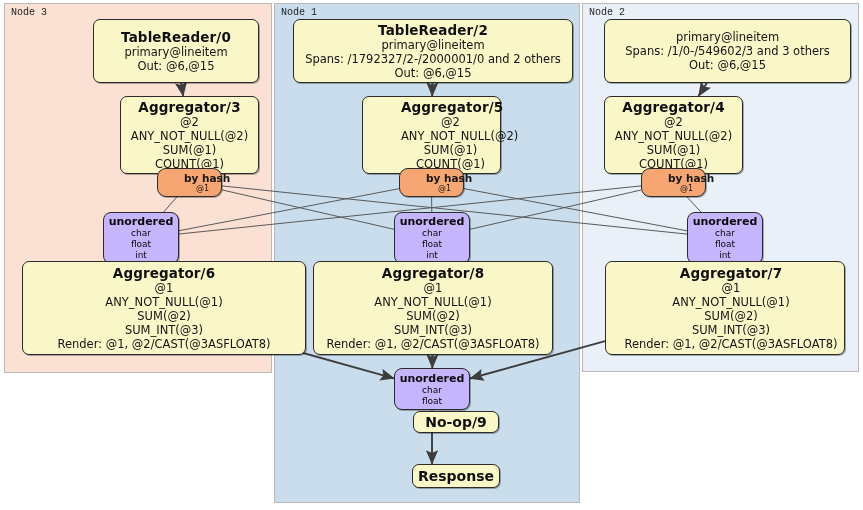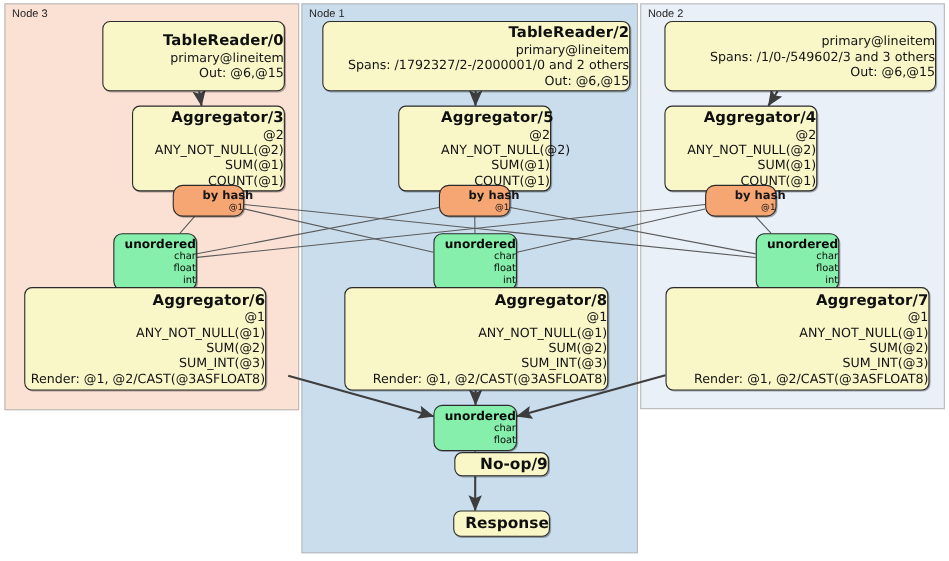--- a/index.html
+++ b/index.html
@@ -3,41 +3,41 @@
 <meta charset="utf-8">
 <style>
   html,body{margin:0;padding:0;background:#ffffff;}
   body{width:863px;height:510px;position:relative;overflow:hidden;
        font-family:"DejaVu Sans","Liberation Sans",sans-serif;}
   #stage{position:absolute;left:0;top:0;width:863px;height:510px;}
 
   
   .panel{position:absolute;box-sizing:border-box;border:1px solid #b9b9b9;}
   .panel .panel-label{position:absolute;left:6px;top:3px;font-size:10px;color:#222;
-      font-family:Liberation Sans, sans-serif;line-height:12px;}
+      font-family:Liberation Mono, monospace;line-height:12px;}
 
   
   #edges{position:absolute;left:0;top:0;width:863px;height:510px;pointer-events:none;}
 
   
-  .node{position:absolute;box-sizing:border-box;text-align:right;
+  .node{position:absolute;box-sizing:border-box;text-align:center;
         border:1px solid #2b2b2b;border-radius:7px;
         display:flex;flex-direction:column;align-items:center;justify-content:center;
         box-shadow:1px 1px 0 rgba(0,0,0,.30);}
   .node .t{display:block;width:100%;white-space:nowrap;}
 
   .n-box{background:#f9f6c8;}
   .n-box .t.head{font-weight:bold;font-size:13.5px;color:#101010;line-height:16px;letter-spacing:.1px;}
   .n-box .t.sub{font-size:11.5px;color:#141414;line-height:14px;}
 
   .n-hash{background:#f6a673;border:1px solid #2b2b2b;border-radius:9px;padding-left:26px;}
   .n-hash .t.head{font-weight:bold;font-size:10.5px;color:#161616;line-height:12px;}
   .n-hash .t.sub{font-size:8px;color:#161616;line-height:10px;}
 
-  .n-unord{background:#86efac;border:1px solid #2b2b2b;border-radius:8px;}
+  .n-unord{background:#c4b5fd;border:1px solid #2b2b2b;border-radius:8px;}
   .n-unord .t.head{font-weight:bold;font-size:11px;color:#0a0a0a;line-height:13px;}
   .n-unord .t.sub{font-size:9px;color:#0a0a0a;line-height:11px;}
 
   .n-small{background:#f9f6c8;margin-left:24px;}
   .n-small .t.head{font-weight:bold;font-size:14px;color:#101010;line-height:17px;}
 </style>
 </head>
 <body>
 
 <div id="stage">
@@ -139,21 +139,21 @@
         <span class="t sub">char</span>
         <span class="t sub">float</span>
         <span class="t sub">int</span>
       </div>
       <div class="node n-unord" style="left: 687px; top: 212px; width: 76px; height: 52px;">
         <span class="t head">unordered</span>
         <span class="t sub">char</span>
         <span class="t sub">float</span>
         <span class="t sub">int</span>
       </div>
-      <div class="node n-box" style="left: 22px; top: 261px; width: 220px; height: 94px;">
+      <div class="node n-box" style="left: 22px; top: 261px; width: 284px; height: 94px;">
         <span class="t head">Aggregator/6</span>
         <span class="t sub">@1</span>
         <span class="t sub">ANY_NOT_NULL(@1)</span>
         <span class="t sub">SUM(@2)</span>
         <span class="t sub">SUM_INT(@3)</span>
         <span class="t sub">Render: @1, @2/CAST(@3ASFLOAT8)</span>
       </div>
       <div class="node n-box" style="left: 313px; top: 261px; width: 240px; height: 94px;">
         <span class="t head">Aggregator/8</span>
         <span class="t sub">@1</span>

